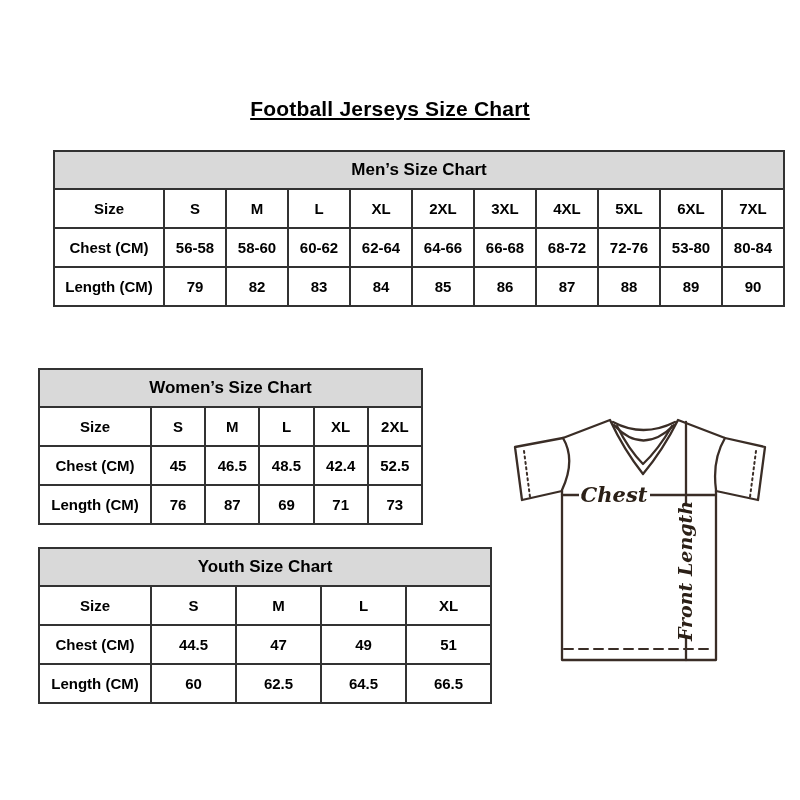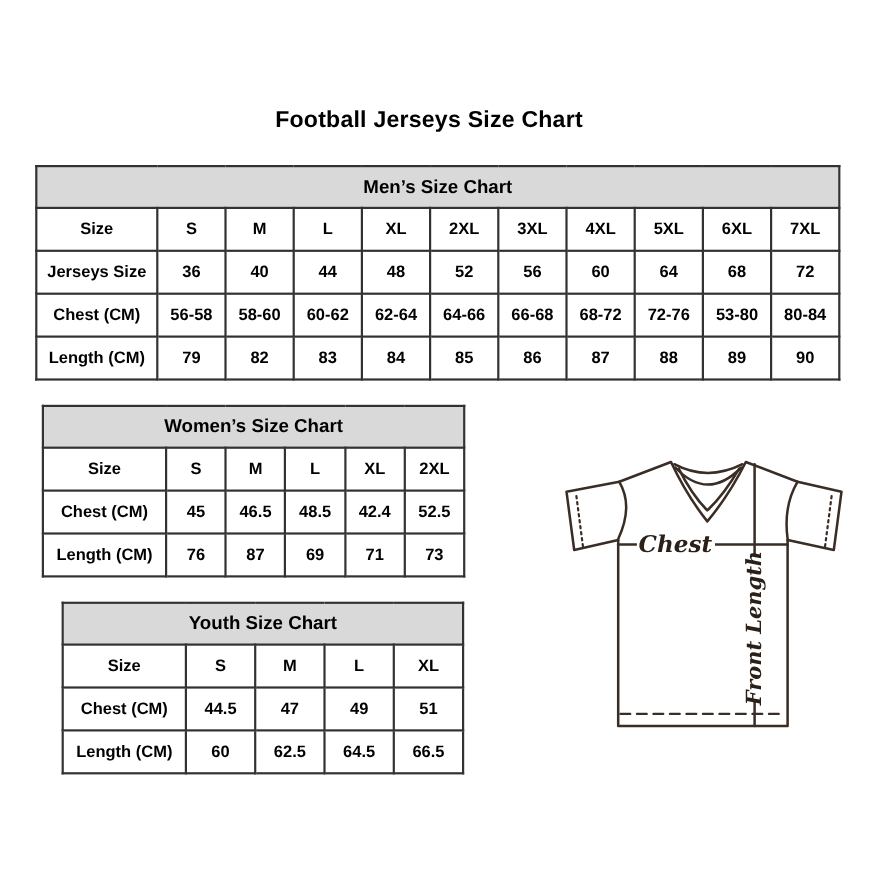--- a/index.html
+++ b/index.html
@@ -12,20 +12,21 @@
   }
   .page { position: absolute; inset: 0; }
 
   .title {
     position: absolute;
     top: 97px; left: 0; width: 780px;
     text-align: center;
     font-size: 21px;
     font-weight: bold;
     letter-spacing: 0.2px;
+    text-decoration: underline;
   }
 
   table.size-table {
     position: absolute;
     border-collapse: collapse;
     table-layout: fixed;
     background: #fff;
     border: 2px solid #323232;
   }
   table.size-table th, table.size-table td {
@@ -40,23 +41,23 @@
   table.size-table thead th {
     background: #d9d9d9;
     font-size: 17px;
     height: 36px;
   }
   table.size-table tbody td {
     font-size: 15px;
     height: 37px;
   }
 
-  #men-table   { left: 32px; top: 150px; width: 732px; }
+  #men-table   { left: 53px; top: 150px; width: 732px; }
   #women-table { left: 38px; top: 368px; width: 385px; }
-  #youth-table { left: 56px; top: 547px; width: 366px; }
+  #youth-table { left: 38px; top: 547px; width: 454px; }
 
   #men-table   col.label-col { width: 110px; }
   #women-table col.label-col { width: 112px; }
   #youth-table col.label-col { width: 112px; }
 
   .jersey-wrap {
     position: absolute;
     left: 502px; top: 398px;
     width: 280px; height: 285px;
   }
@@ -92,33 +93,20 @@
           <td>L</td>
           <td>XL</td>
           <td>2XL</td>
           <td>3XL</td>
           <td>4XL</td>
           <td>5XL</td>
           <td>6XL</td>
           <td>7XL</td>
         </tr>
         <tr>
-          <td>Jerseys Size</td>
-          <td>36</td>
-          <td>40</td>
-          <td>44</td>
-          <td>48</td>
-          <td>52</td>
-          <td>56</td>
-          <td>60</td>
-          <td>64</td>
-          <td>68</td>
-          <td>72</td>
-        </tr>
-        <tr>
           <td>Chest (CM)</td>
           <td>56-58</td>
           <td>58-60</td>
           <td>60-62</td>
           <td>62-64</td>
           <td>64-66</td>
           <td>66-68</td>
           <td>68-72</td>
           <td>72-76</td>
           <td>53-80</td>

